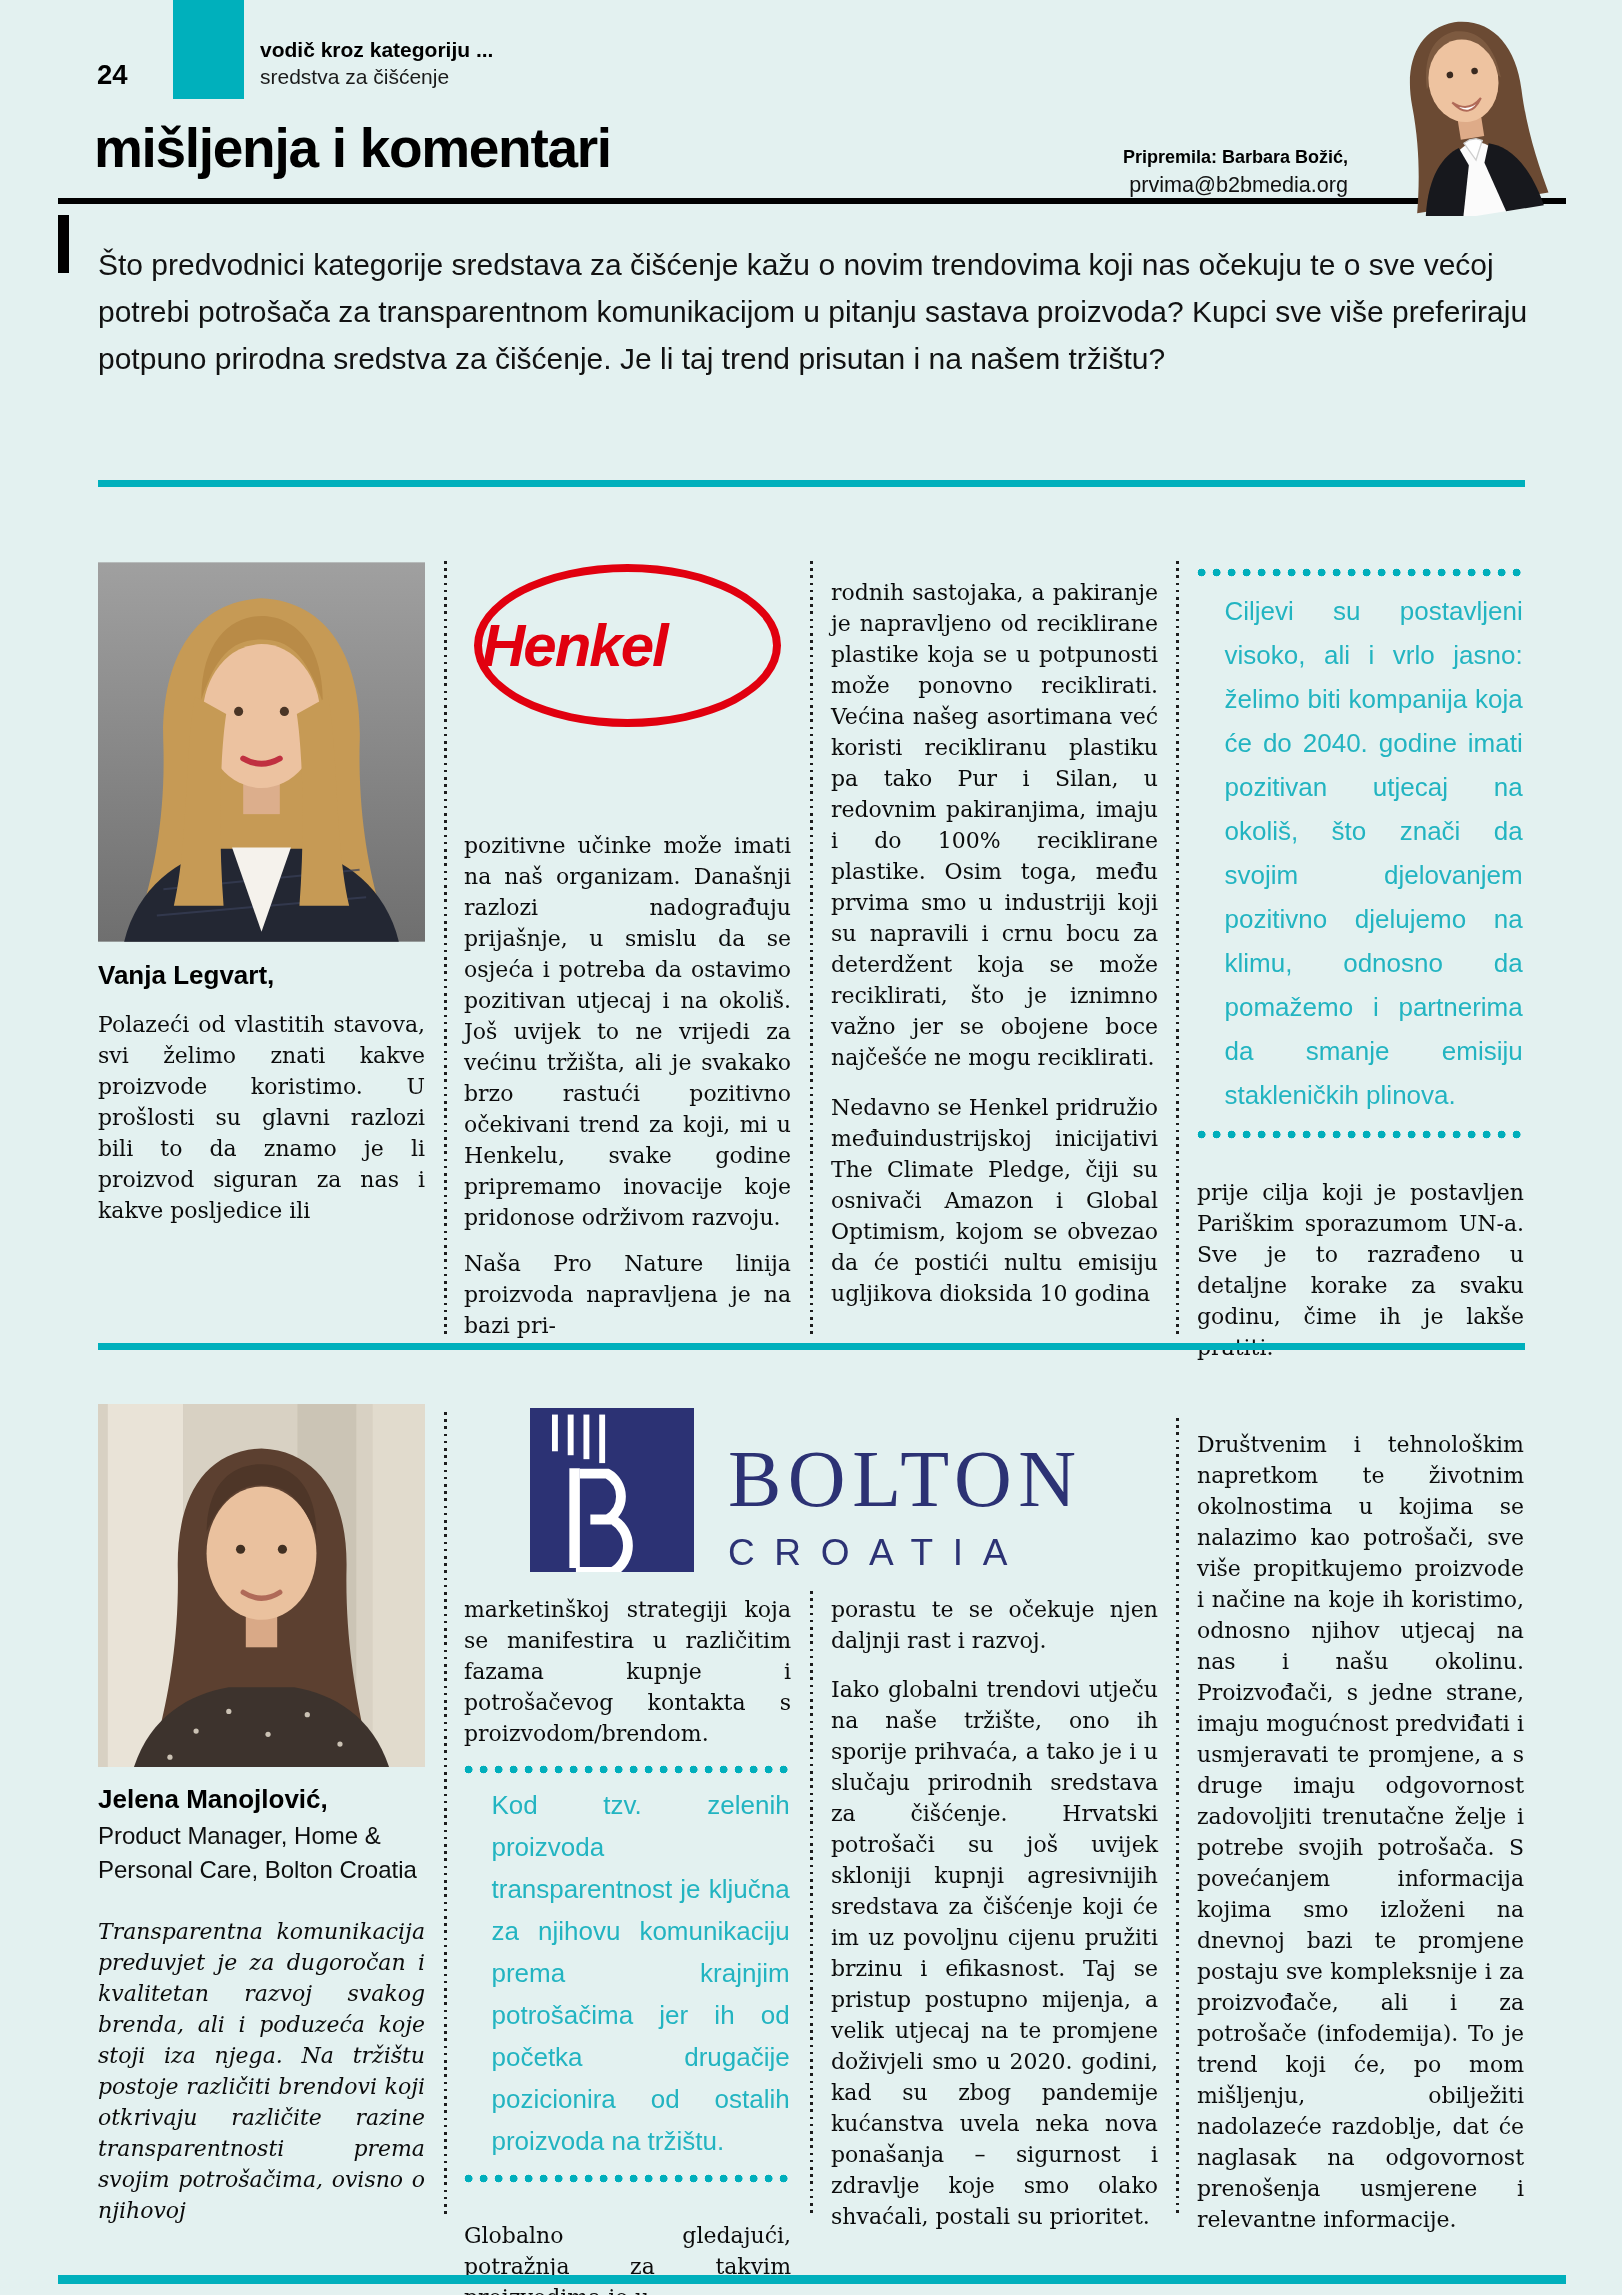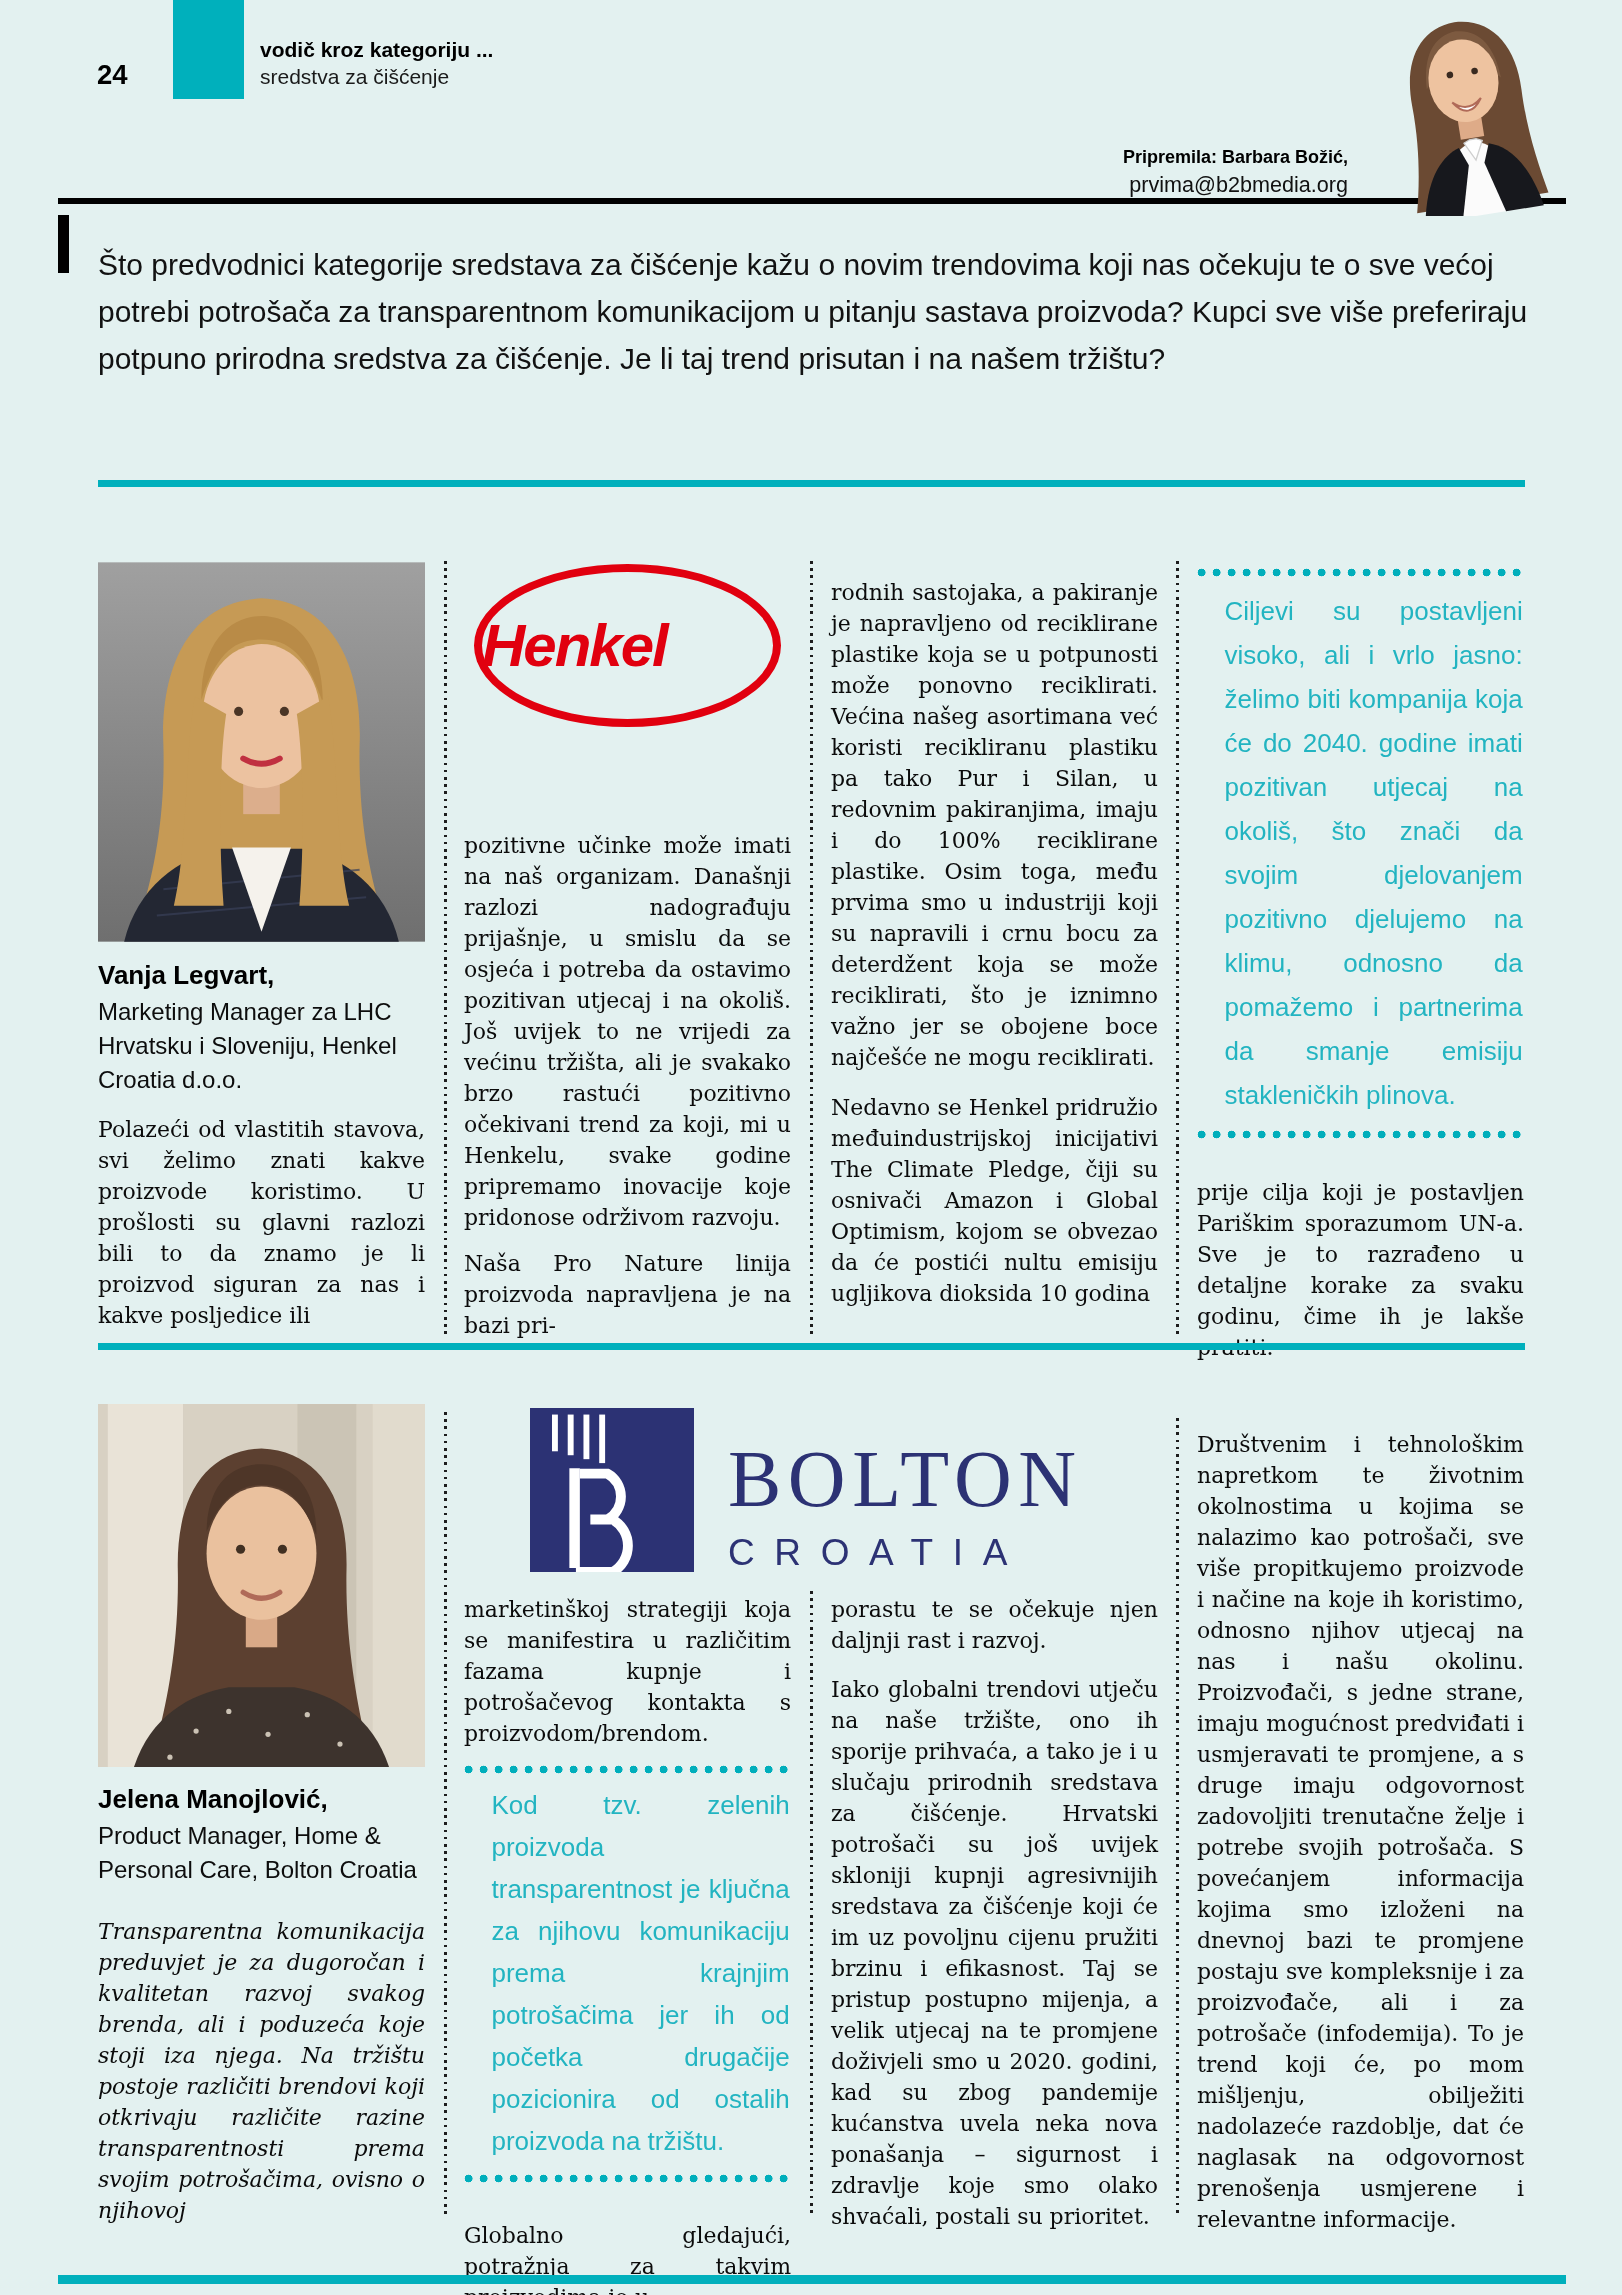--- a/index.html
+++ b/index.html
@@ -50,20 +50,21 @@
 </style>
 </head>
 <body>
 
 <div class="page">
 
   <div class="pagenum">24</div>
   <div class="teal-rect"></div>
   <div class="kicker-b">vodič kroz kategoriju ...</div>
   <div class="kicker-r">sredstva za čišćenje</div>
+  <div class="title">mišljenja i komentari</div>
   <div class="byline">
     <div class="b1">Pripremila: Barbara Božić,</div>
     <div class="b2">prvima@b2bmedia.org</div>
   </div>
   <div class="head-rule"></div>
 
   <div class="photo photo-top">
     <svg viewBox="0 0 310 322" width="204" height="212">
       <g transform="rotate(-9 155 160)">
         <path d="M155,26 C98,28 70,76 72,142 C74,208 64,262 54,304 L256,304 C248,262 238,208 240,142 C242,76 212,28 155,26 Z" fill="#6b4a33"></path>
@@ -110,21 +111,20 @@
           <path d="M222,300 Q250,316 278,300" fill="none" stroke="#c03040" stroke-width="9" stroke-linecap="round"></path>
           <path d="M40,580 C60,498 122,452 188,438 L312,438 C378,452 440,498 460,580 Z" fill="#232733"></path>
           <path d="M100,500 L400,470" stroke="#394059" stroke-width="3" opacity="0.7"></path>
           <path d="M90,540 L410,512" stroke="#394059" stroke-width="3" opacity="0.7"></path>
           <path d="M205,436 L250,565 L295,436 Z" fill="#f5f2ec"></path>
           <path d="M148,205 C132,300 138,430 116,525 L192,525 C184,420 186,300 196,232 Z" fill="#c69a55"></path>
           <path d="M352,205 C368,300 362,430 384,525 L308,525 C316,420 314,300 304,232 Z" fill="#c69a55"></path>
         </svg>
       </div>
       <p class="cap-name" style="margin-top:17px;">Vanja Legvart,</p>
-      <p class="cap-role">Marketing Manager za LHC Hrvatsku i Sloveniju, Henkel Croatia d.o.o.</p>
       <p class="body-txt" style="margin-top:17px;">Polazeći od vlastitih stavova, svi želimo znati kakve proizvode koristimo. U prošlosti su glavni razlozi bili to da znamo je li proizvod siguran za nas i kakve posljedice ili</p>
     </div>
 
     <div class="col c2">
       <div class="henkel">
         <span>Henkel</span>
       </div>
       <p class="body-txt" style="margin-top:103px;">pozitivne učinke može imati na naš organizam. Današnji razlozi nadograđuju prijašnje, u smislu da se osjeća i potreba da ostavimo pozitivan utjecaj i na okoliš. Još uvijek to ne vrijedi za većinu tržišta, ali je svakako brzo rastući pozitivno očekivani trend za koji, mi u Henkelu, svake godine pripremamo inovacije koje pridonose održivom razvoju.</p>
       <p class="body-txt" style="margin-top:15.7px;">Naša Pro Nature linija proizvoda napravljena je na bazi pri-</p>
     </div>

